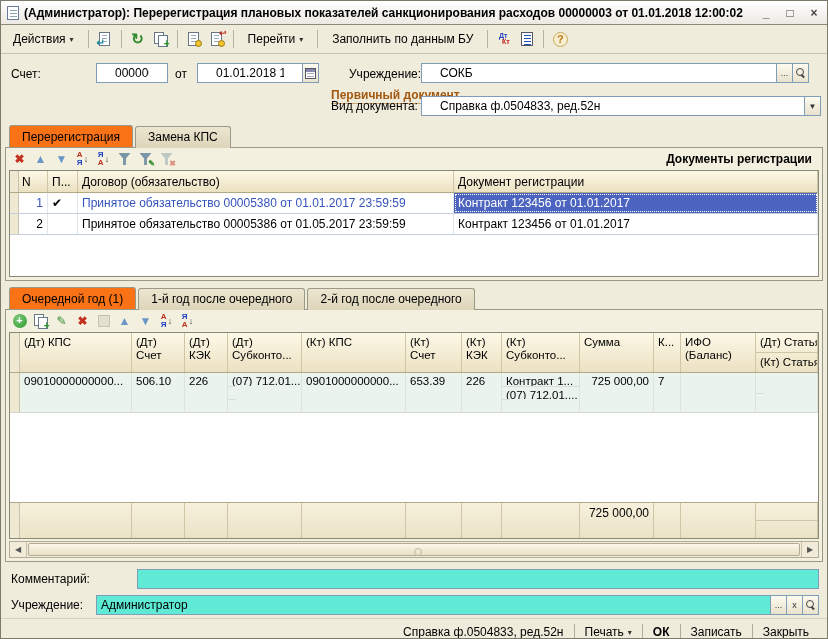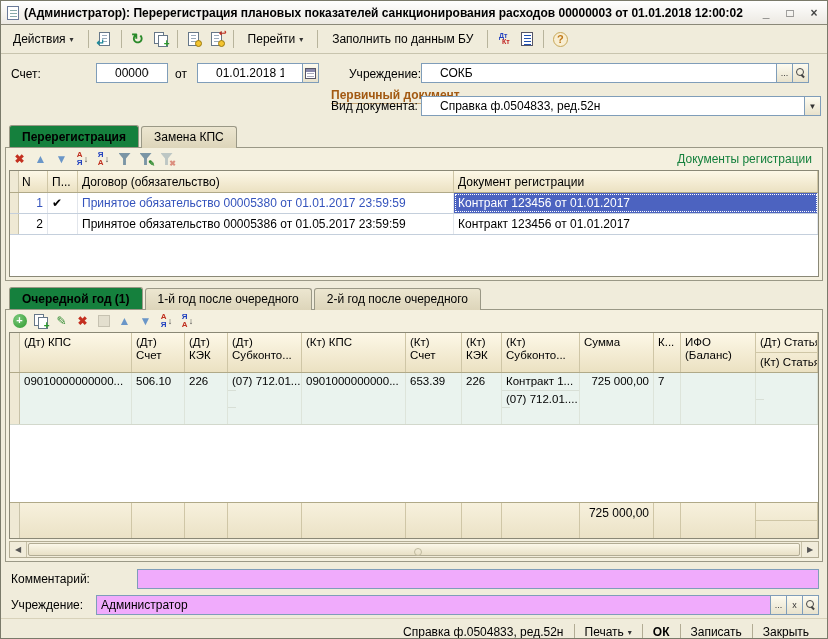--- a/index.html
+++ b/index.html
@@ -48,21 +48,21 @@
   .calicon { width:11px; height:11px; border:1px solid #556; background:linear-gradient(#88a 0 3px, #fff 3px); position:relative; }
   .calicon::before { content:""; position:absolute; left:1px; top:4px; width:7px; height:1px; background:#aab; box-shadow:0 3px 0 #aab; }
   .magicon { width:10px; height:10px; position:relative; }
   .magicon::before { content:""; position:absolute; left:0; top:0; width:6px; height:6px; border:1.5px solid #444; border-radius:50%; }
   .magicon::after { content:""; position:absolute; left:6px; top:6px; width:4px; height:1.5px; background:#444; transform:rotate(45deg); transform-origin:0 0; }
   .grouplbl { position:absolute; color:#a25912; font-weight:bold; border-bottom:1px solid #c8a878; padding-bottom:1px; }
 
   
   .tabswrap { padding:5px 0 0 8px; display:flex; gap:2px; flex:0 0 auto; height:27px; }
   .tab { padding:3px 12px 2px; border:1px solid #9a9886; border-bottom:none; border-radius:3px 3px 0 0; background:linear-gradient(#ece6d0,#ddd5ba); position:relative; top:1px; white-space:nowrap; }
-  .tab.active { background:#15803d; font-weight:bold; z-index:2; padding-top:4px; top:0; }
+  .tab.active { background:#f97316; font-weight:normal; z-index:2; padding-top:4px; top:0; }
 
   
   .pane { border:1px solid #9a9886; background:#f4f0df; margin:0 4px; display:flex; flex-direction:column; flex:0 0 auto; }
   .pane1 { height:134px; }
   .pane2 { height:253px; }
   .cmdbar { display:flex; align-items:center; padding:2px 4px; gap:2px; flex:0 0 auto; }
   .micon { width:19px; height:18px; display:flex; align-items:center; justify-content:center; border:1px solid transparent; border-radius:2px; position:relative; }
   .red { color:#c43020; font-weight:bold; font-size:12px; }
   .bluearr { color:#6a96c8; font-size:12px; }
   .sorticon { display:flex; align-items:center; font-size:8px; font-weight:bold; line-height:8px; }
@@ -70,21 +70,21 @@
   .sorticon .a { color:#c03020; } .sorticon .z { color:#2040c0; }
   .sorticon .arr { color:#333; font-size:9px; margin-left:1px; }
   .funnel { width:12px; height:12px; background:#7a95a5; clip-path:polygon(0 0,100% 0,62% 45%,62% 100%,38% 100%,38% 45%); }
   .funnel.dim { opacity:.45; }
   .funnelwrap { position:relative; }
   .funnelwrap .fx { position:absolute; right:-1px; bottom:-1px; font-size:8px; font-weight:bold; }
   .addicon { width:14px; height:14px; border-radius:50%; background:radial-gradient(circle at 35% 30%, #7ac87a, #2e9a2e); color:#fff; font-weight:bold; font-size:11px; line-height:13px; text-align:center; }
   .editicon { color:#2e8a2e; font-size:12px; }
   .disicon { width:12px; height:12px; background:#d8d4c4; border:1px solid #a8a494; opacity:.6; }
   .spacer { flex:1 1 auto; }
-  .panetitle { color:#15803d; font-weight:normal; padding-right:6px; white-space:nowrap; }
+  .panetitle { color:#000000; font-weight:bold; padding-right:6px; white-space:nowrap; }
 
   
   .rtable { flex:1 1 auto; border:1px solid #8a8876; margin:0 3px 3px; background:#fff; display:flex; flex-direction:column; overflow:hidden; }
   .rrow { display:grid; grid-template-columns:8px 30px 30px 376px 1fr; flex:0 0 auto; }
   .rhead { height:22px; background:linear-gradient(#fdf8e7,#ebe1c2); border-bottom:1px solid #b0a988; }
   .rhead > div { border-right:1px solid #cfc6a6; display:flex; align-items:center; padding:0 4px; overflow:hidden; white-space:nowrap; }
   .rrow.data { height:21px; border-bottom:1px solid #c4cfdc; }
   .rrow.data > div { border-right:1px solid #e2e6ec; display:flex; align-items:center; padding:0 4px; overflow:hidden; white-space:nowrap; }
   .gutter { background:#efe9d4; border-right:1px solid #c8c2a8 !important; }
   .cell-num { justify-content:flex-end; }
@@ -93,21 +93,21 @@
   .rfill { flex:1 1 auto; background:#fff; }
 
   
   .mtable { flex:1 1 auto; border:1px solid #8a8876; margin:0 3px 0; background:#fff; display:flex; flex-direction:column; overflow:hidden; }
   .mgrid { display:grid; grid-template-columns:10px 112px 53px 43px 74px 104px 56px 40px 78px 74px 27px 75px 1fr; }
   .mhead { height:40px; background:linear-gradient(#fdf8e7,#ebe1c2); border-bottom:1px solid #b0a988; flex:0 0 auto; }
   .mhead > div { border-right:1px solid #cfc6a6; padding:3px 4px; white-space:pre-line; overflow:hidden; font-size:11.5px; line-height:13px; }
   .mhead .split { padding:0; display:flex; flex-direction:column; }
   .mhead .split > div { flex:1 1 50%; padding:3px 4px; overflow:hidden; white-space:nowrap; }
   .mhead .split > div:first-child { border-bottom:1px solid #cfc6a6; }
-  .mrow { height:52px; border-bottom:1px solid #d2d8cc; background:#eaf3ee; flex:0 0 auto; }
+  .mrow { height:40px; border-bottom:1px solid #d2d8cc; background:#eaf3ee; flex:0 0 auto; }
   .mrow > div { border-right:1px solid #dde4da; padding:2px 4px; overflow:hidden; white-space:nowrap; font-size:11.5px; align-items:flex-start; }
   .mrow .sub { padding:0; display:flex; flex-direction:column; }
   .mrow .sub > div { flex:1 1 33%; padding:2px 4px; overflow:hidden; }
   .mrow .sub > div + div { border-top:1px solid #d8dfd6; }
   .mrow .rnum { text-align:right; }
   .mfill { flex:1 1 auto; background:#fff; }
   .mtotals { height:36px; background:linear-gradient(#f7f1dd,#ebe2c6); border-top:1px solid #b0a988; flex:0 0 auto; }
   .mtotals > div { border-right:1px solid #cfc6a6; padding:3px 4px; overflow:hidden; white-space:nowrap; }
   .mtotals .sum { text-align:right; }
   .mtotals .split { padding:0; display:flex; flex-direction:column; }
@@ -117,21 +117,21 @@
   
   .hscroll { height:17px; margin:2px 3px 3px; border:1px solid #b2ac94; background:#f1ecda; display:flex; align-items:stretch; flex:0 0 auto; }
   .sarrow { width:17px; display:flex; align-items:center; justify-content:center; font-size:8px; color:#555; border-right:1px solid #c8c2a8; }
   .sarrow.r { border-right:none; border-left:1px solid #c8c2a8; }
   .sthumb { flex:1 1 auto; margin:1px; background:linear-gradient(#fbf7e8,#e8e0c6); border:1px solid #b2ac94; border-radius:2px; position:relative; }
   .sthumb::after { content:""; position:absolute; left:50%; top:4px; width:6px; height:6px; border-radius:50%; border:1px solid #c0ba9e; }
 
   
   .fieldrow { height:26px; display:flex; align-items:center; padding:0 8px 0 10px; flex:0 0 auto; }
   .fieldrow .flabel { width:85px; flex:0 0 auto; }
-  .frame-inp { flex:1 1 auto; background:#f0abfc; border:1px solid #7f9db9; height:20px; display:flex; align-items:center; }
+  .frame-inp { flex:1 1 auto; background:#5eead4; border:1px solid #7f9db9; height:20px; display:flex; align-items:center; }
   .frame-inp input { border:none; outline:none; flex:1 1 auto; height:100%; padding:0 4px; font:inherit; min-width:0; background:transparent; }
 
   
   .footer { height:27px; display:flex; align-items:center; justify-content:flex-end; padding:0 8px; gap:0; border-top:1px solid #d8d2ba; flex:0 0 auto; }
   .fbtn { padding:3px 10px; white-space:nowrap; display:flex; align-items:center; gap:4px; }
   .fsep { width:1px; height:16px; background:#b2ac94; }
   .fbold { font-weight:bold; }
   .fstatus { padding:3px 10px; white-space:nowrap; }
 </style>
 </head>

